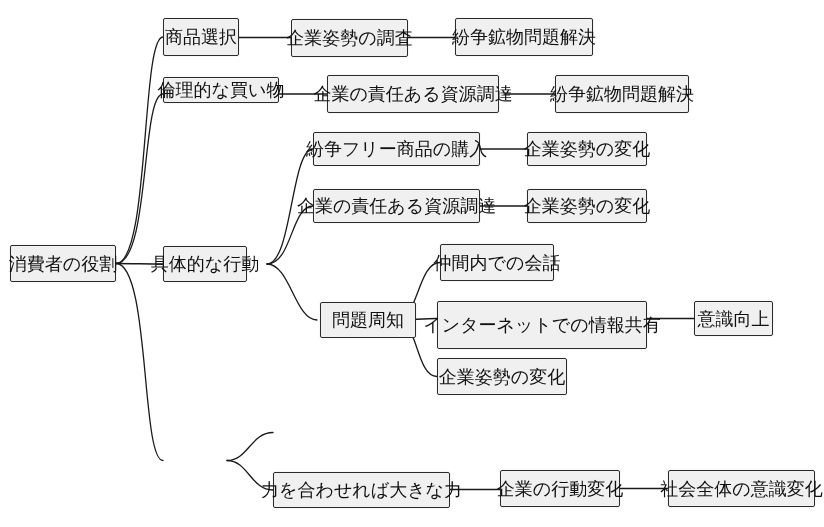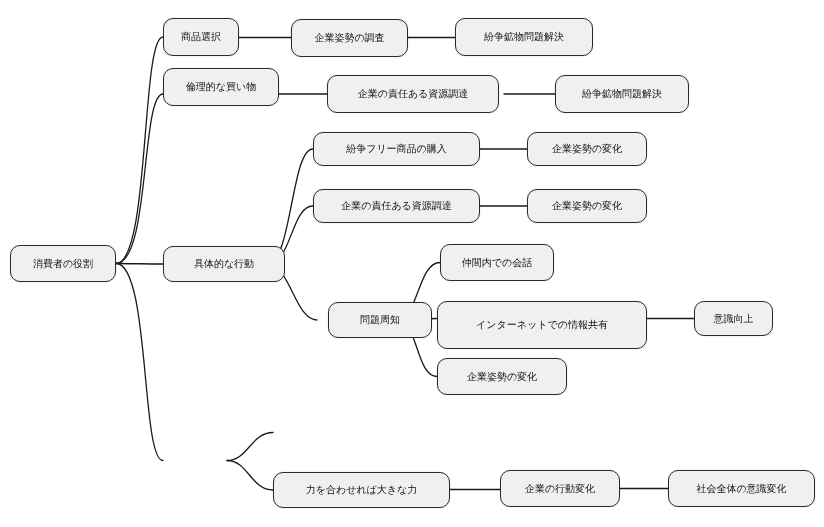--- a/index.html
+++ b/index.html
@@ -20,25 +20,25 @@
     fill: none;
     stroke: #1a1a1a;
     stroke-width: 1.3;
     stroke-linecap: round;
   }
   .node {
     position: absolute;
     box-sizing: border-box;
     background: #f0f0f0;
     border: 1.5px solid #2b2b2b;
-    border-radius: 10px;
+    border-radius: 2px;
     display: flex;
     align-items: center;
     justify-content: center;
-    font-size: 10px;
+    font-size: 18px;
     line-height: 1;
     color: #111111;
     white-space: nowrap;
     box-shadow: 0 0 0 1px rgba(0,0,0,0.03);
   }
 </style>
 </head>
 <body>
 
 <div class="canvas">
@@ -73,37 +73,37 @@
   </svg>
 
   <div class="node" style="left:10px;  top:245px; width:106px; height:37px">消費者の役割</div>
 
   <div class="node" style="left:163px; top:18px;  width:76px;  height:38px">商品選択</div>
 
   <div class="node" style="left:291px; top:19px;  width:117px; height:38px">企業姿勢の調査</div>
 
   <div class="node" style="left:455px; top:18px;  width:138px; height:38px">紛争鉱物問題解決</div>
 
-  <div class="node" style="left:163px; top:68px;  width:116px; height:38px">倫理的な買い物</div>
+  <div class="node" style="left:163px; top:77px;  width:116px; height:26px">倫理的な買い物</div>
 
   <div class="node" style="left:327px; top:75px;  width:172px; height:38px">企業の責任ある資源調達</div>
 
   <div class="node" style="left:555px; top:75px;  width:134px; height:38px">紛争鉱物問題解決</div>
 
   <div class="node" style="left:313px; top:132px; width:167px; height:34px">紛争フリー商品の購入</div>
 
   <div class="node" style="left:527px; top:132px; width:120px; height:34px">企業姿勢の変化</div>
 
   <div class="node" style="left:313px; top:189px; width:167px; height:34px">企業の責任ある資源調達</div>
 
   <div class="node" style="left:527px; top:189px; width:120px; height:34px">企業姿勢の変化</div>
 
-  <div class="node" style="left:163px; top:246px; width:122px; height:36px">具体的な行動</div>
+  <div class="node" style="left:163px; top:246px; width:84px; height:36px">具体的な行動</div>
 
-  <div class="node" style="left:328px; top:302px; width:104px;  height:36px">問題周知</div>
+  <div class="node" style="left:320px; top:302px; width:96px;  height:36px">問題周知</div>
 
   <div class="node" style="left:440px; top:244px; width:114px; height:37px">仲間内での会話</div>
 
   <div class="node" style="left:437px; top:301px; width:210px; height:48px">インターネットでの情報共有</div>
 
   <div class="node" style="left:694px; top:301px; width:79px;  height:35px">意識向上</div>
 
   <div class="node" style="left:437px; top:358px; width:130px; height:37px">企業姿勢の変化</div>
 
 

